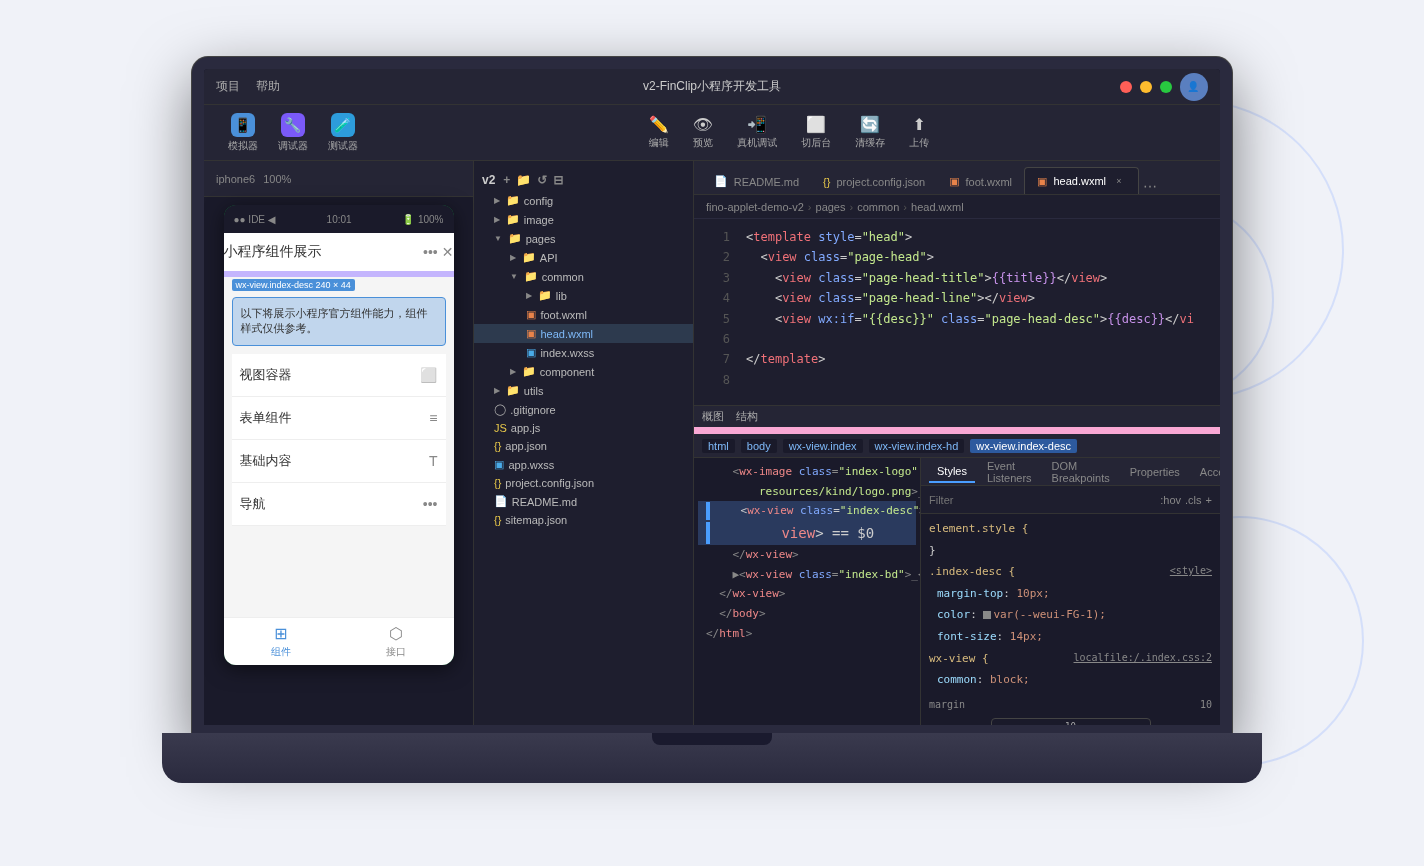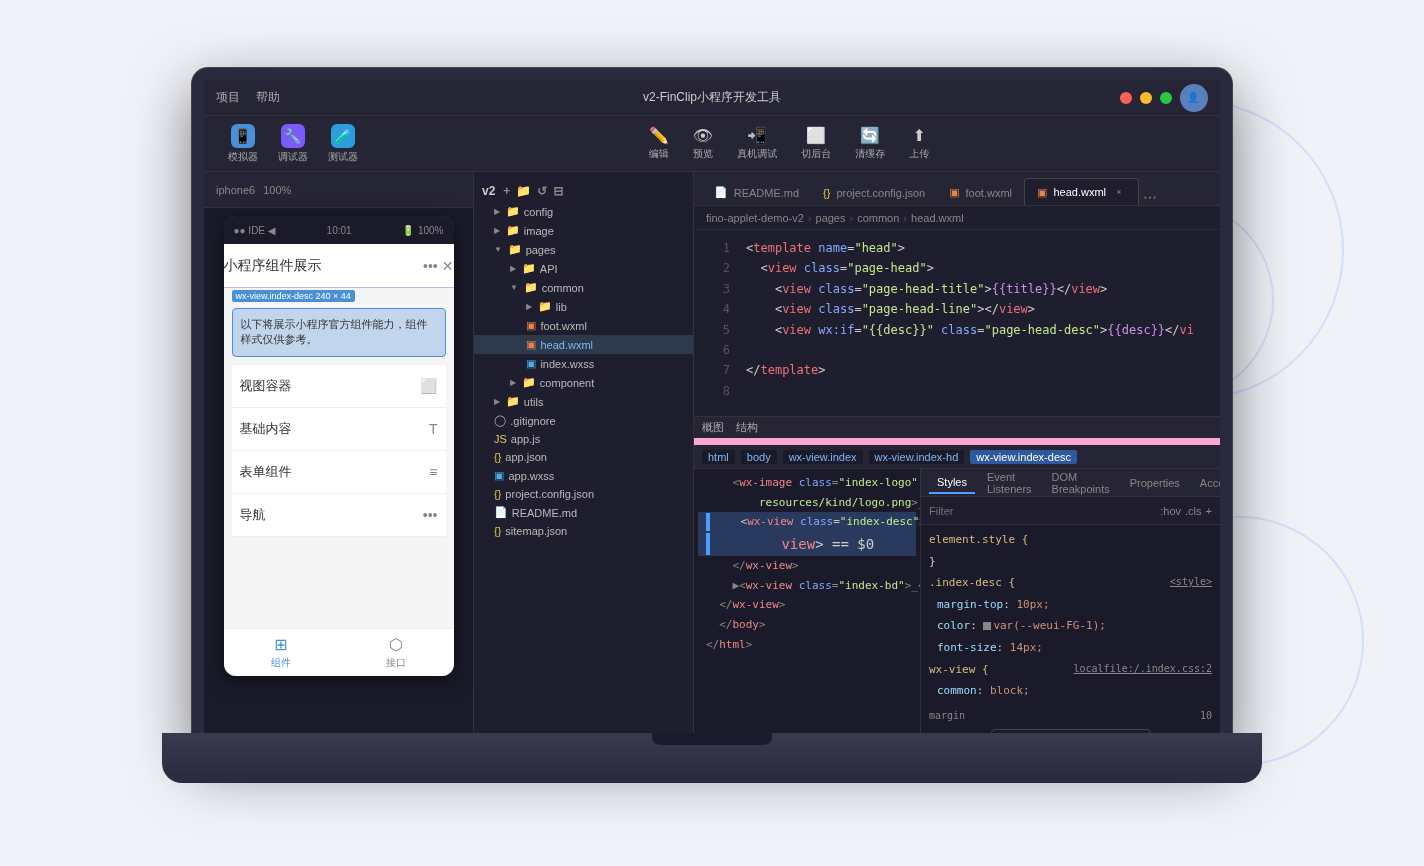--- a/index.html
+++ b/index.html
@@ -36,21 +36,21 @@
 
     
     .laptop {
       position: relative;
       width: 1100px;
       height: 760px;
     }
 
     .laptop-screen-outer {
       position: absolute;
-      top: 15px; left: 30px;
+      top: 4px; left: 30px;
       width: 1040px;
       height: 680px;
       background: #1a1a2e;
       border-radius: 16px 16px 0 0;
       border: 12px solid #2a2a3e;
       box-shadow: 0 0 0 1px #444, 0 20px 60px rgba(0,0,0,0.5);
       overflow: hidden;
     }
 
     .laptop-base {
@@ -587,21 +587,21 @@
     }
 
     .phone-title-bar {
       height: 44px;
       background: #fff;
       display: flex;
       align-items: center;
       justify-content: center;
       font-size: 14px;
       color: #333;
-      border-bottom: 1px solid #c4b5fd;
+      border-bottom: 6px solid #c4b5fd;
     }
 
     .phone-content {
       background: #f5f5f5;
       padding: 8px;
       min-height: 340px;
     }
 
     
     .highlight-box {
@@ -799,26 +799,26 @@
                 <div class="highlight-box">
                   <div class="phone-text-desc">以下将展示小程序官方组件能力，组件样式仅供参考。</div>
                 </div>
               </div>
 
               <div class="phone-nav-item">
                 <span>视图容器</span>
                 <span class="phone-nav-icon">⬜</span>
               </div>
               <div class="phone-nav-item">
+                <span>表单组件</span>
+                <span class="phone-nav-icon">≡</span>
+              </div>
+              <div class="phone-nav-item">
                 <span>基础内容</span>
                 <span class="phone-nav-icon">T</span>
-              </div>
-              <div class="phone-nav-item">
-                <span>表单组件</span>
-                <span class="phone-nav-icon">≡</span>
               </div>
               <div class="phone-nav-item">
                 <span>导航</span>
                 <span class="phone-nav-icon">•••</span>
               </div>
             </div>
             <div class="phone-bottom-tabs">
               <div class="phone-tab-item active">
                 <span class="phone-tab-icon">⊞</span>
                 <span>组件</span>
@@ -953,21 +953,21 @@
             <span>pages</span>
             <span class="breadcrumb-sep">›</span>
             <span>common</span>
             <span class="breadcrumb-sep">›</span>
             <span>head.wxml</span>
           </div>
 
           <div class="code-editor">
             <div class="code-line">
               <span class="line-num">1</span>
-              <span class="code-content txt">&lt;<span class="tag">template</span> <span class="attr">name</span>=<span class="str">"head"</span>&gt;</span>
+              <span class="code-content txt">&lt;<span class="tag">template</span> <span class="attr">style</span>=<span class="str">"head"</span>&gt;</span>
             </div>
             <div class="code-line">
               <span class="line-num">2</span>
               <span class="code-content txt">  &lt;<span class="tag">view</span> <span class="attr">class</span>=<span class="str">"page-head"</span>&gt;</span>
             </div>
             <div class="code-line">
               <span class="line-num">3</span>
               <span class="code-content txt">    &lt;<span class="tag">view</span> <span class="attr">class</span>=<span class="str">"page-head-title"</span>&gt;<span class="kw">{{title}}</span>&lt;/<span class="tag">view</span>&gt;</span>
             </div>
             <div class="code-line">

